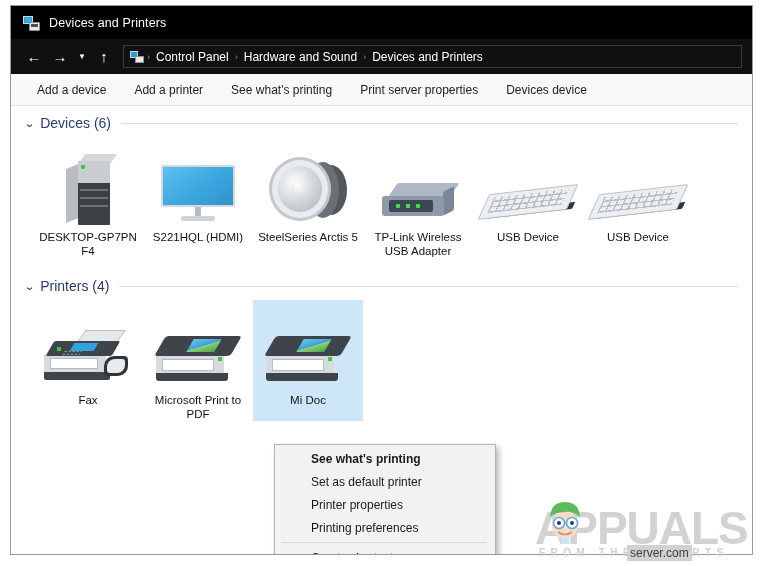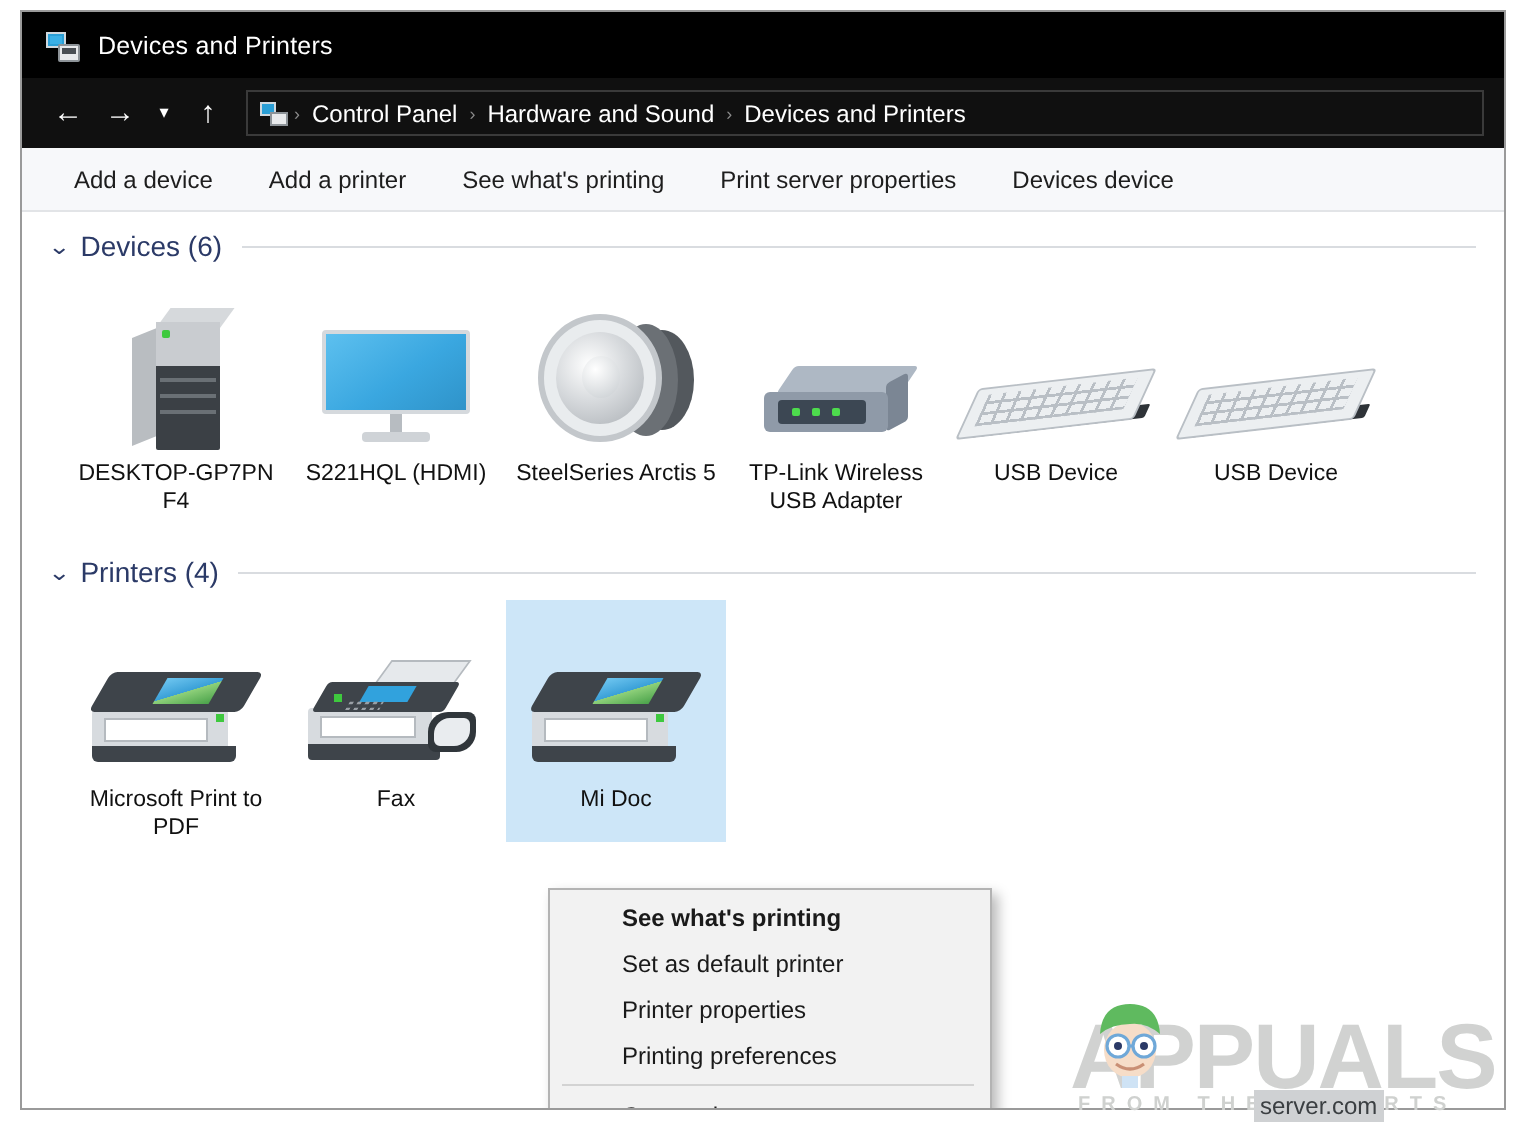--- a/index.html
+++ b/index.html
@@ -264,49 +264,49 @@
     <div class="section" style="margin-top:20px">
       <span class="chev">⌄</span>
       <span class="sechead">Printers (4)</span>
       <span class="secline"></span>
     </div>
 
     <div class="grid">
 
       <div class="tile">
         <div class="ibox">
-          <div class="printer">
-            <span class="body"></span>
-              <span class="slot"></span>
-              <span class="dark"></span>
-            <span class="top"></span>
-              <span class="pic"></span>
-              <span class="led"></span>
-          </div>
-        </div>
-        <div class="tlabel">Microsoft Print to PDF</div>
-      </div>
-
-      <div class="tile">
-        <div class="ibox">
           <div class="fax">
             <span class="tray"></span>
               <span class="body"></span>
               <span class="slot"></span>
             <span class="dark"></span>
               <span class="topb"></span>
               <span class="lcd"></span>
             <span class="led"></span>
               <span class="dots"></span>
               <span class="hand">
                 <i></i>
               </span>
           </div>
         </div>
         <div class="tlabel">Fax</div>
+      </div>
+
+      <div class="tile">
+        <div class="ibox">
+          <div class="printer">
+            <span class="body"></span>
+              <span class="slot"></span>
+              <span class="dark"></span>
+            <span class="top"></span>
+              <span class="pic"></span>
+              <span class="led"></span>
+          </div>
+        </div>
+        <div class="tlabel">Microsoft Print to PDF</div>
       </div>
 
       <div class="tile sel">
         <div class="ibox">
           <div class="printer">
             <span class="body"></span>
               <span class="slot"></span>
               <span class="dark"></span>
             <span class="top"></span>
               <span class="pic"></span>

